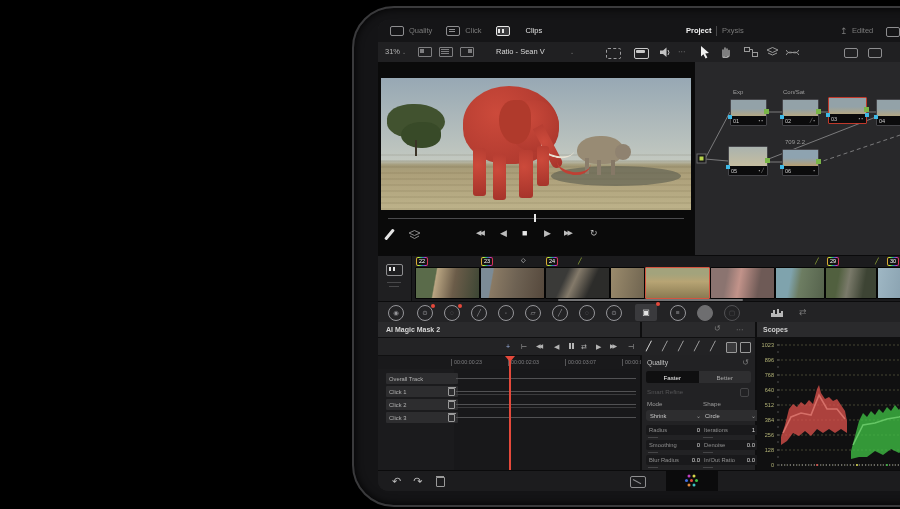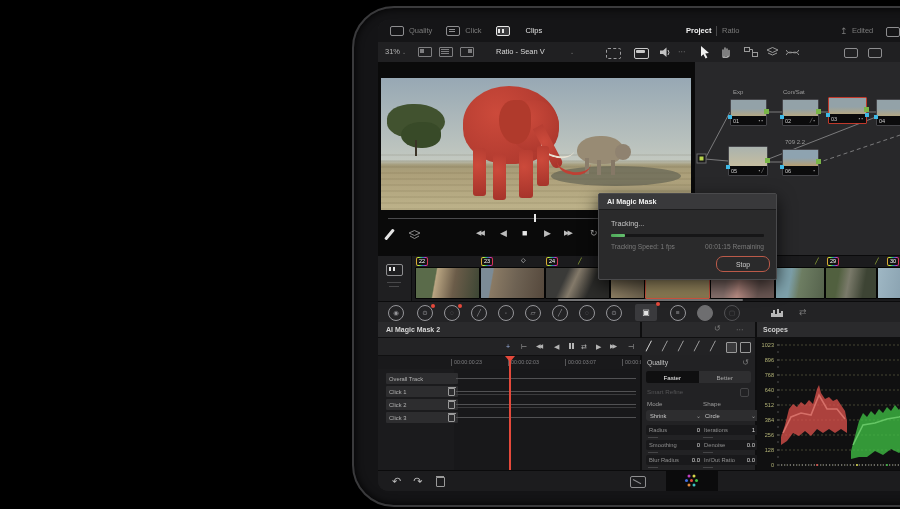--- a/index.html
+++ b/index.html
@@ -104,21 +104,21 @@
 
   <div class="topbar">
     <span class="ibox" style="margin-left:12px"></span>
     <span class="t t-dim" style="margin-left:5px">Quality</span>
     <span class="ibox lut" style="margin-left:14px"></span>
     <span class="t t-dim" style="margin-left:5px">Click</span>
     <span class="ibox lit film" style="margin-left:14px"></span>
     <span class="t" style="margin-left:16px;color:#e2e2e2">Clips</span>
     <span class="t" style="position:absolute;left:308px;color:#f2f2f2;font-weight:bold">Project</span>
     <span style="position:absolute;left:338px;top:6px;width:1px;height:10px;background:#48484a"></span>
-    <span class="t t-dim" style="position:absolute;left:344px">Ratio</span>
+    <span class="t t-dim" style="position:absolute;left:344px">Pxysis</span>
     <span class="t t-dim" style="position:absolute;left:462px;font-size:9px">↥</span>
     <span class="t t-dim" style="position:absolute;left:474px">Edited</span>
     <span class="ibox" style="position:absolute;left:508px;top:7px"></span>
 
   </div>
 
   <div class="toolbar2">
     <span class="t" style="margin-left:7px">31%</span>
     <span class="t t-dim" style="margin-left:2px;font-size:5px">⌄</span>
     <span class="vbox v1" style="margin-left:12px"></span>
@@ -511,25 +511,15 @@
     <span class="abs" style="left:252px;top:5px;width:14px;height:10px;border:1px solid #8e8e90;border-radius:2px">
       <span class="abs" style="left:2px;top:2px;width:9px;height:1px;background:#8e8e90;transform:rotate(28deg);transform-origin:left"></span>
     </span>
     <span class="abs" style="left:288px;top:0;width:52px;height:21px;background:#0b0b0c;border-bottom:2px solid #e5493b">
       <span class="abs" style="left:24px;top:8px;width:3px;height:3px;border-radius:50%;background:#e5493b;
         box-shadow:5px 0 0 #3fbf44,-5px 0 0 #3f6fe0,2.5px -4.5px 0 #d8d84a,-2.5px -4.5px 0 #c23fc2,2.5px 4.5px 0 #3fc2c2,-2.5px 4.5px 0 #e08a3f"></span>
     </span>
 
   </div>
 
-  <div class="dialog">
-    <div class="dtitle">AI Magic Mask</div>
-    <span class="t" style="position:absolute;left:12px;top:26px;color:#c6c6c6;font-size:7.2px">Tracking...</span>
-    <div class="abs" style="left:12px;top:40px;width:153px;height:3px;background:#161617;border-radius:1px">
-      <div style="height:100%;background:linear-gradient(90deg,#4fa85a,#64c06e);border-radius:1px;width:9%"></div>
-    </div>
-    <span class="t t-dim" style="position:absolute;left:12px;top:50px;font-size:6.6px">Tracking Speed: 1 fps</span>
-    <span class="t t-dim" style="position:absolute;right:12px;top:50px;font-size:6.6px">00:01:15 Remaining</span>
-    <div class="stopbtn">Stop</div>
-  </div>
 
  </div>
 </div>
 
 </body></html>

